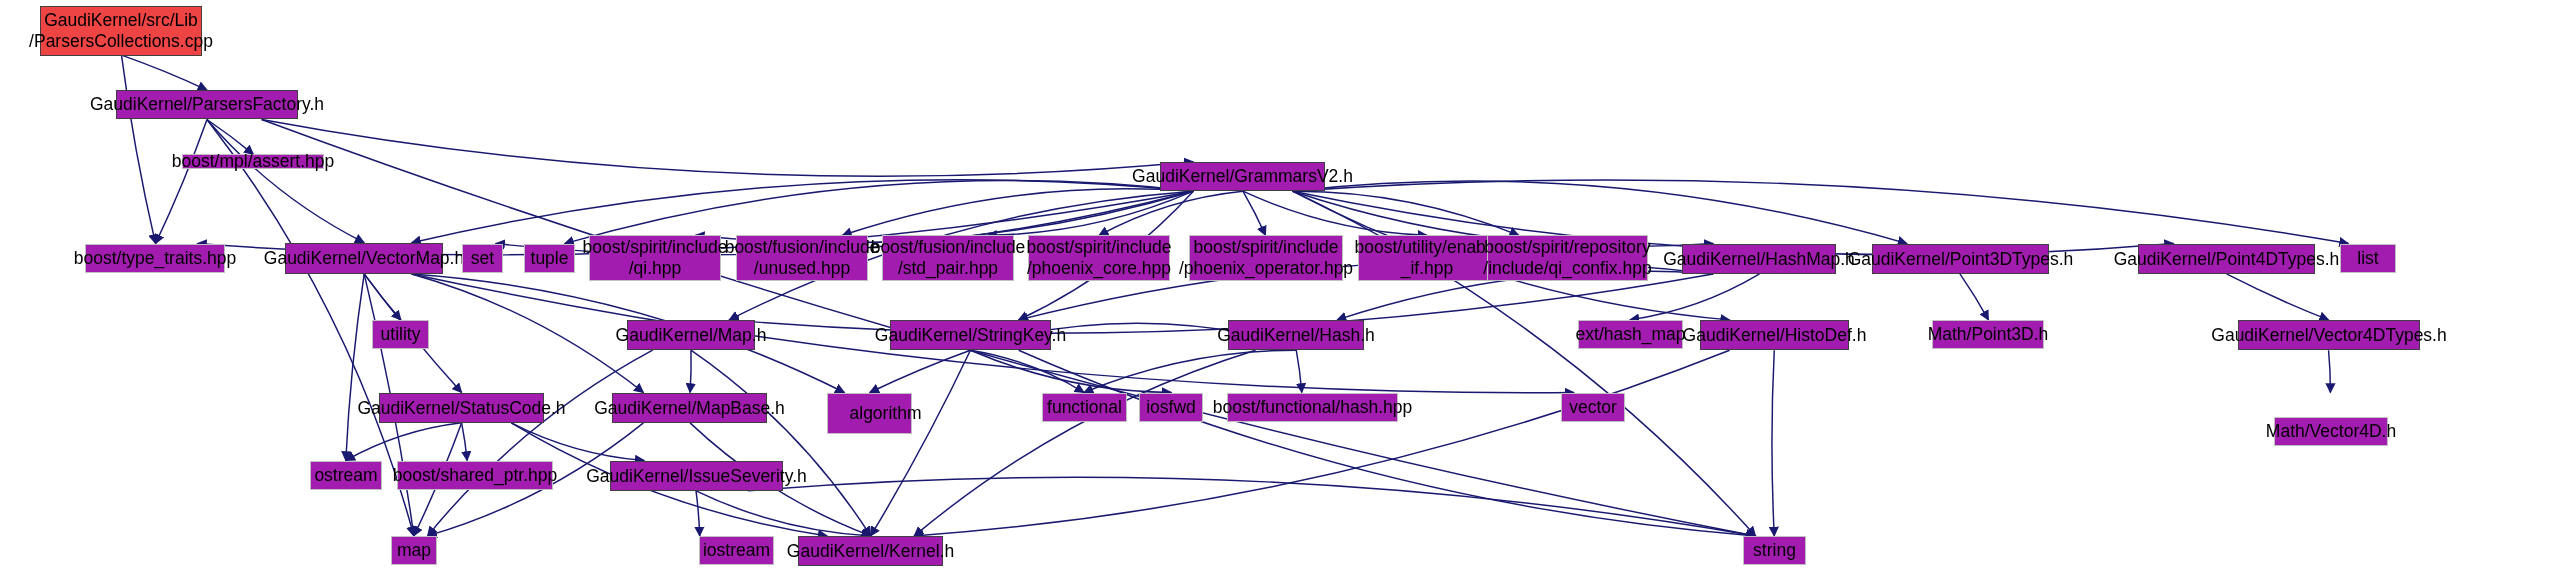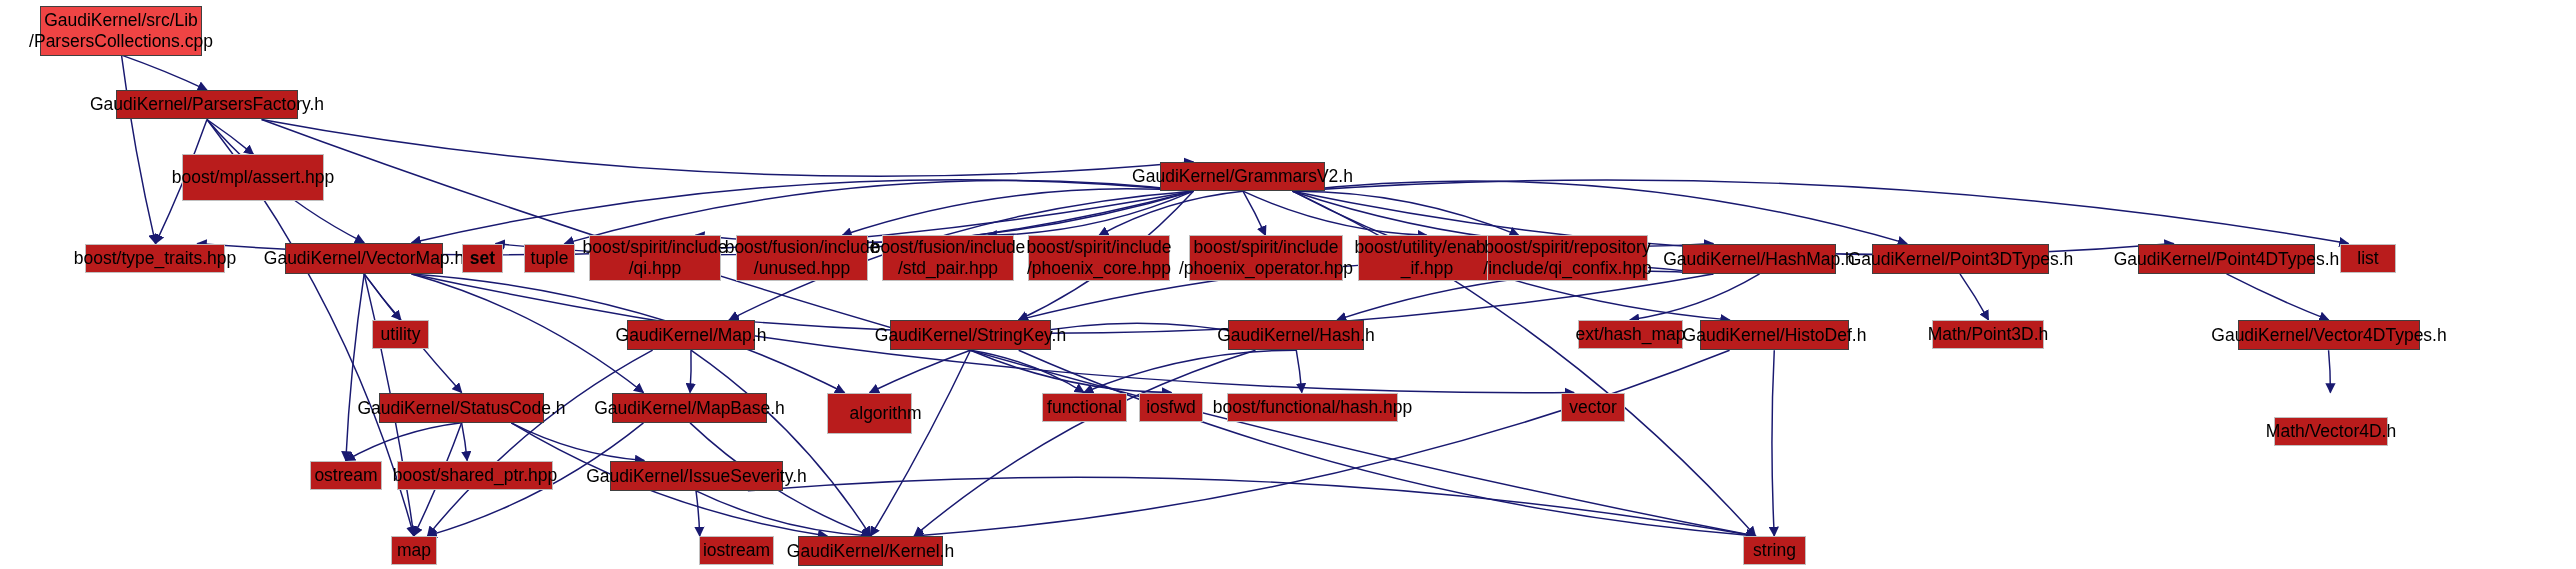--- a/index.html
+++ b/index.html
@@ -15,21 +15,21 @@
   .node{
     position:absolute;
     box-sizing:border-box;
     display:flex;
     align-items:center;
     justify-content:center;
     text-align:center;
     line-height:1.18;
     color:#000000;
     white-space:pre-line;
-    background:#b91c1c;
+    background:#a21caf;
     border:0.9px solid #c0c0c0;
     font-size:17.5px;
     z-index:5;
   }
   .node.hdr{ border:1.8px solid #404040; }
   .node.root{ background:#ef4444; border:1.8px solid #404040; }
 </style>
 </head>
 <body>
 
@@ -105,25 +105,25 @@
         <path d="M 750.5 460 Q 836.45 541.15 947 583" fill="none" stroke="#191970" stroke-width="1.6" marker-end="url(#arrow)"></path>
         <path d="M 757 534 Q 760.225 558.4 761 583" fill="none" stroke="#191970" stroke-width="1.6" marker-end="url(#arrow)"></path>
         <path d="M 757 534 Q 847.1 577.5 947 583" fill="none" stroke="#191970" stroke-width="1.6" marker-end="url(#arrow)"></path>
         <path d="M 813.4 534 Q 1364.6258697517012 488.5698281262272 1909.6 583" fill="none" stroke="#191970" stroke-width="1.6" marker-end="url(#arrow)"></path>
       </g>
   </svg>
   <div id="node-layer">
       <div class="node root" style="left: 40px; top: 5.5px; width: 162px; height: 50px;">GaudiKernel/src/Lib
 /ParsersCollections.cpp</div>
       <div class="node hdr" style="left: 116px; top: 90px; width: 182px; height: 29px;">GaudiKernel/ParsersFactory.h</div>
-      <div class="node sys" style="left: 182px; top: 154px; width: 142px; height: 47px;">boost/mpl/assert.hpp</div>
+      <div class="node sys" style="left: 182px; top: 154px; width: 142px; height: 15px;">boost/mpl/assert.hpp</div>
       <div class="node hdr" style="left: 1160px; top: 162px; width: 165px; height: 29px;">GaudiKernel/GrammarsV2.h</div>
       <div class="node sys" style="left: 85px; top: 244px; width: 140px; height: 29px;">boost/type_traits.hpp</div>
       <div class="node hdr" style="left: 285px; top: 243px; width: 158px; height: 31px;">GaudiKernel/VectorMap.h</div>
-      <div class="node sys" style="left: 462px; top: 244px; width: 41px; height: 29px; font-weight: bold;">set</div>
+      <div class="node sys" style="left: 462px; top: 244px; width: 41px; height: 29px;">set</div>
       <div class="node sys" style="left: 524px; top: 244px; width: 51px; height: 29px;">tuple</div>
       <div class="node sys" style="left: 589px; top: 235px; width: 132px; height: 46px;">boost/spirit/include
 /qi.hpp</div>
       <div class="node sys" style="left: 736px; top: 235px; width: 132px; height: 46px;">boost/fusion/include
 /unused.hpp</div>
       <div class="node sys" style="left: 882px; top: 235px; width: 132px; height: 46px;">boost/fusion/include
 /std_pair.hpp</div>
       <div class="node sys" style="left: 1028px; top: 235px; width: 142px; height: 46px;">boost/spirit/include
 /phoenix_core.hpp</div>
       <div class="node sys" style="left: 1189px; top: 235px; width: 154px; height: 46px;">boost/spirit/include

